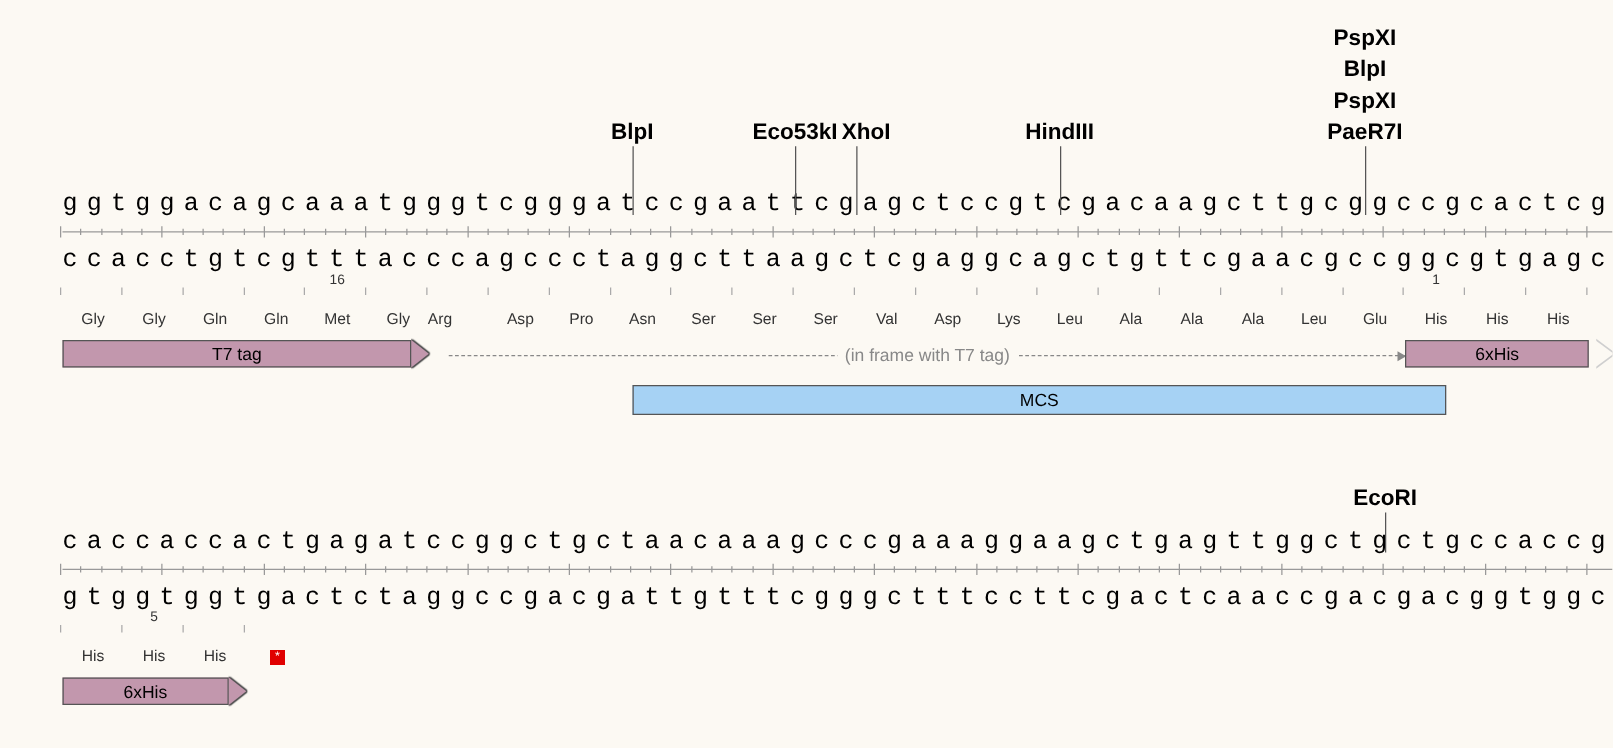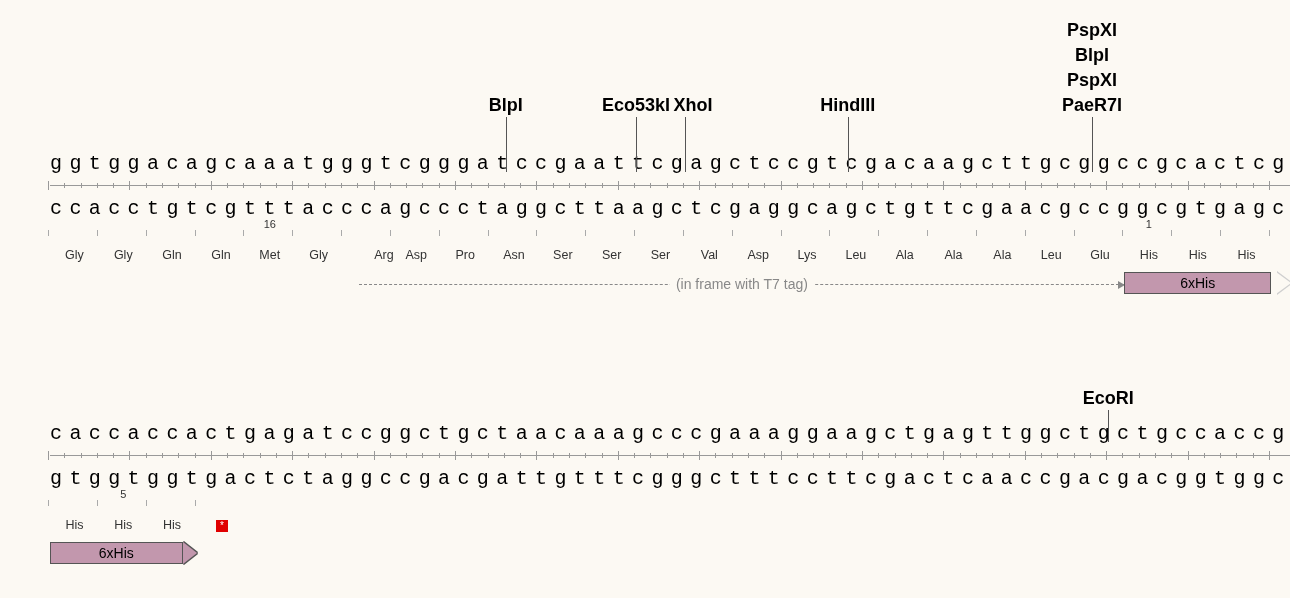--- a/index.html
+++ b/index.html
@@ -312,21 +312,21 @@
       <div class="aa-num" style="left: 219.78px; top: -8px;">16</div>
       <div class="aa-num" style="left: 1098.9px; top: -8px;">1</div>
     </div>
   <div class="aa-row" id="aarow1">
       <div class="aa-label" style="left: 24.42px;">Gly</div>
       <div class="aa-label" style="left: 73.26px;">Gly</div>
       <div class="aa-label" style="left: 122.1px;">Gln</div>
       <div class="aa-label" style="left: 170.94px;">Gln</div>
       <div class="aa-label" style="left: 219.78px;">Met</div>
       <div class="aa-label" style="left: 268.62px;">Gly</div>
-      <div class="aa-label" style="left: 334px;">Arg</div>
+      <div class="aa-label" style="left: 302px;">Arg</div>
       <div class="aa-label" style="left: 366.3px;">Asp</div>
       <div class="aa-label" style="left: 415.14px;">Pro</div>
       <div class="aa-label" style="left: 463.98px;">Asn</div>
       <div class="aa-label" style="left: 512.82px;">Ser</div>
       <div class="aa-label" style="left: 561.66px;">Ser</div>
       <div class="aa-label" style="left: 610.5px;">Ser</div>
       <div class="aa-label" style="left: 659.34px;">Val</div>
       <div class="aa-label" style="left: 708.18px;">Asp</div>
       <div class="aa-label" style="left: 757.02px;">Lys</div>
       <div class="aa-label" style="left: 805.86px;">Leu</div>
@@ -335,34 +335,45 @@
       <div class="aa-label" style="left: 952.38px;">Ala</div>
       <div class="aa-label" style="left: 1001.22px;">Leu</div>
       <div class="aa-label" style="left: 1050.06px;">Glu</div>
       <div class="aa-label" style="left: 1098.9px;">His</div>
       <div class="aa-label" style="left: 1147.74px;">His</div>
       <div class="aa-label" style="left: 1196.58px;">His</div>
     </div>
 
   <div class="feature-row" id="featrow1">
 
+    <div class="feature-arrow" id="t7arrow" style="left: 0px;">
+      <div class="feature-body purple" id="t7body" style="width: 279.04px;">
+          <span>T7 tag</span>
+        </div>
+      <div class="feature-head purple-head"></div>
+    </div>
 
     <div class="dashed-arrow" id="dashed1" style="left: 309.32px; width: 765.16px;"></div>
     <div class="frame-label" id="framelabel" style="top: 4px; left: 691.9px;">(in frame with T7 tag)</div>
 
     <div class="feature-arrow" id="his1arrow" style="left: 1074.48px;">
       <div class="feature-body purple" id="his1body" style="width: 146.52px;">
           <span>6xHis</span>
         </div>
     </div>
 
     <div class="outline-head" id="outhead1" style="left: 1227px; top: -1px;"></div>
     <div class="outline-head-inner" id="outhead1i" style="left: 1226px; top: 0px;"></div>
   </div>
 
+  <div class="mcs-row">
+    <div class="mcs-box blue" id="mcsbox" style="left: 455.84px; width: 651.2px;">
+      <span>MCS</span>
+    </div>
+  </div>
 </div>
 
 <div class="seq-block" style="top:380px; width:1240px;">
   <div id="enz2">
       <div class="enzyme-label" style="left: 1058.2px; top: 8px; transform: translateX(-50%);">EcoRI</div>
       <div class="enzyme-tick" style="left: 1058.2px; top: 30px; height: 32px;"></div>
     </div>
 
   <div class="seq-line" style="margin-top:42px;">caccaccactgagatccggctgctaacaaagcccgaaaggaagctgagttggctgctgccaccgctgagcaataa</div>
   <div class="ruler" id="ruler2">

